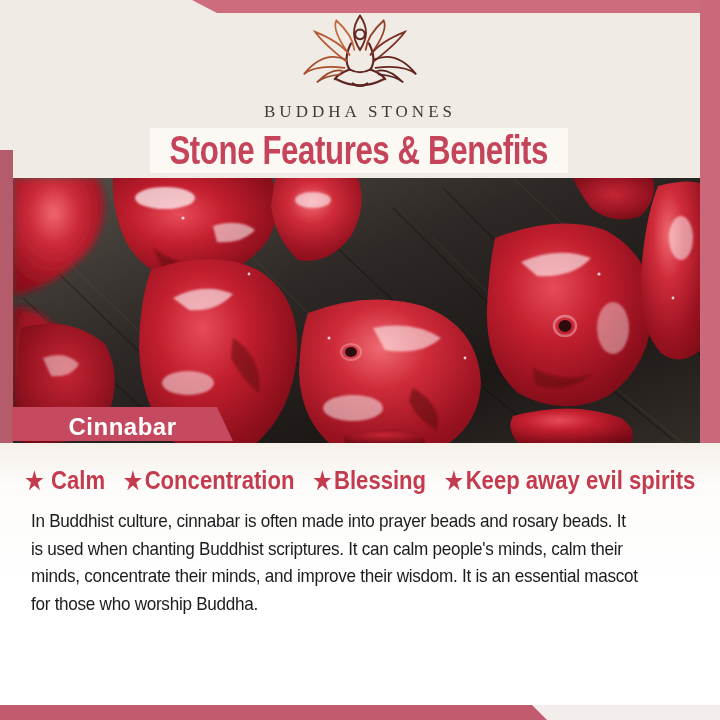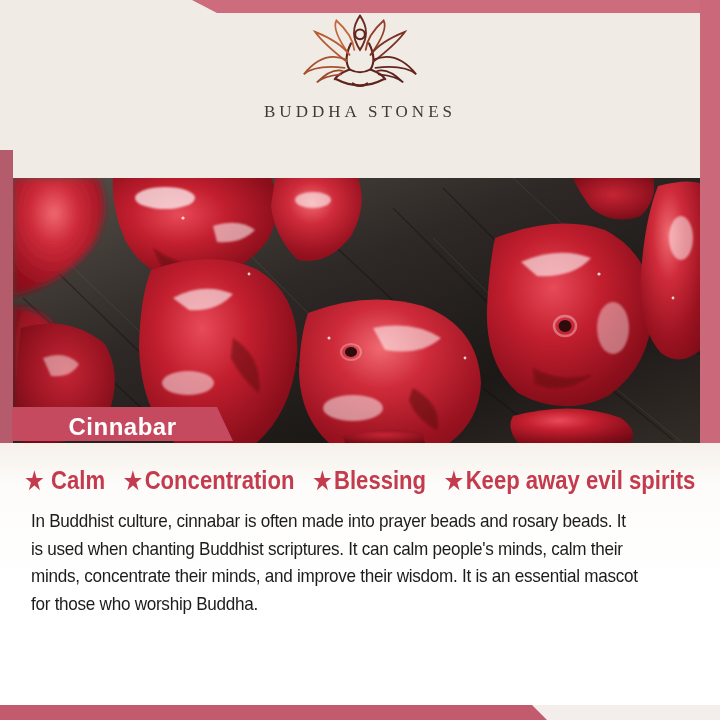--- a/index.html
+++ b/index.html
@@ -80,20 +80,23 @@
           <path d="M92,58 Q120,36 130,22 Q100,34 88,50" stroke="#7c3125" stroke-width="2.2"></path>
           <path d="M56,66 Q20,62 6,74 Q30,44 58,56" stroke="#a8512f" stroke-width="2.2"></path>
           <path d="M94,66 Q130,62 144,74 Q120,44 92,56" stroke="#66241e" stroke-width="2.2"></path>
           <path d="M52,74 Q30,76 22,84 Q40,66 54,70" stroke="#9c4a2c" stroke-width="2.1"></path>
           <path d="M98,74 Q120,76 128,84 Q110,66 96,70" stroke="#5d2220" stroke-width="2.1"></path>
         </g>
       </svg>
       <div class="brand-name">BUDDHA STONES</div>
     </div>
 
+    <div class="title-banner">
+      <div class="headline">Stone Features &amp; Benefits</div>
+    </div>
   </div>
 
   <div class="photo">
     <svg viewBox="0 0 690 265" preserveAspectRatio="none">
       <defs>
         <linearGradient id="woodG" x1="0" y1="0" x2="1" y2="1">
           <stop offset="0" stop-color="#57504a"></stop>
             <stop offset=".4" stop-color="#2e2926"></stop>
           <stop offset=".72" stop-color="#1c1816"></stop>
             <stop offset="1" stop-color="#332d28"></stop>

